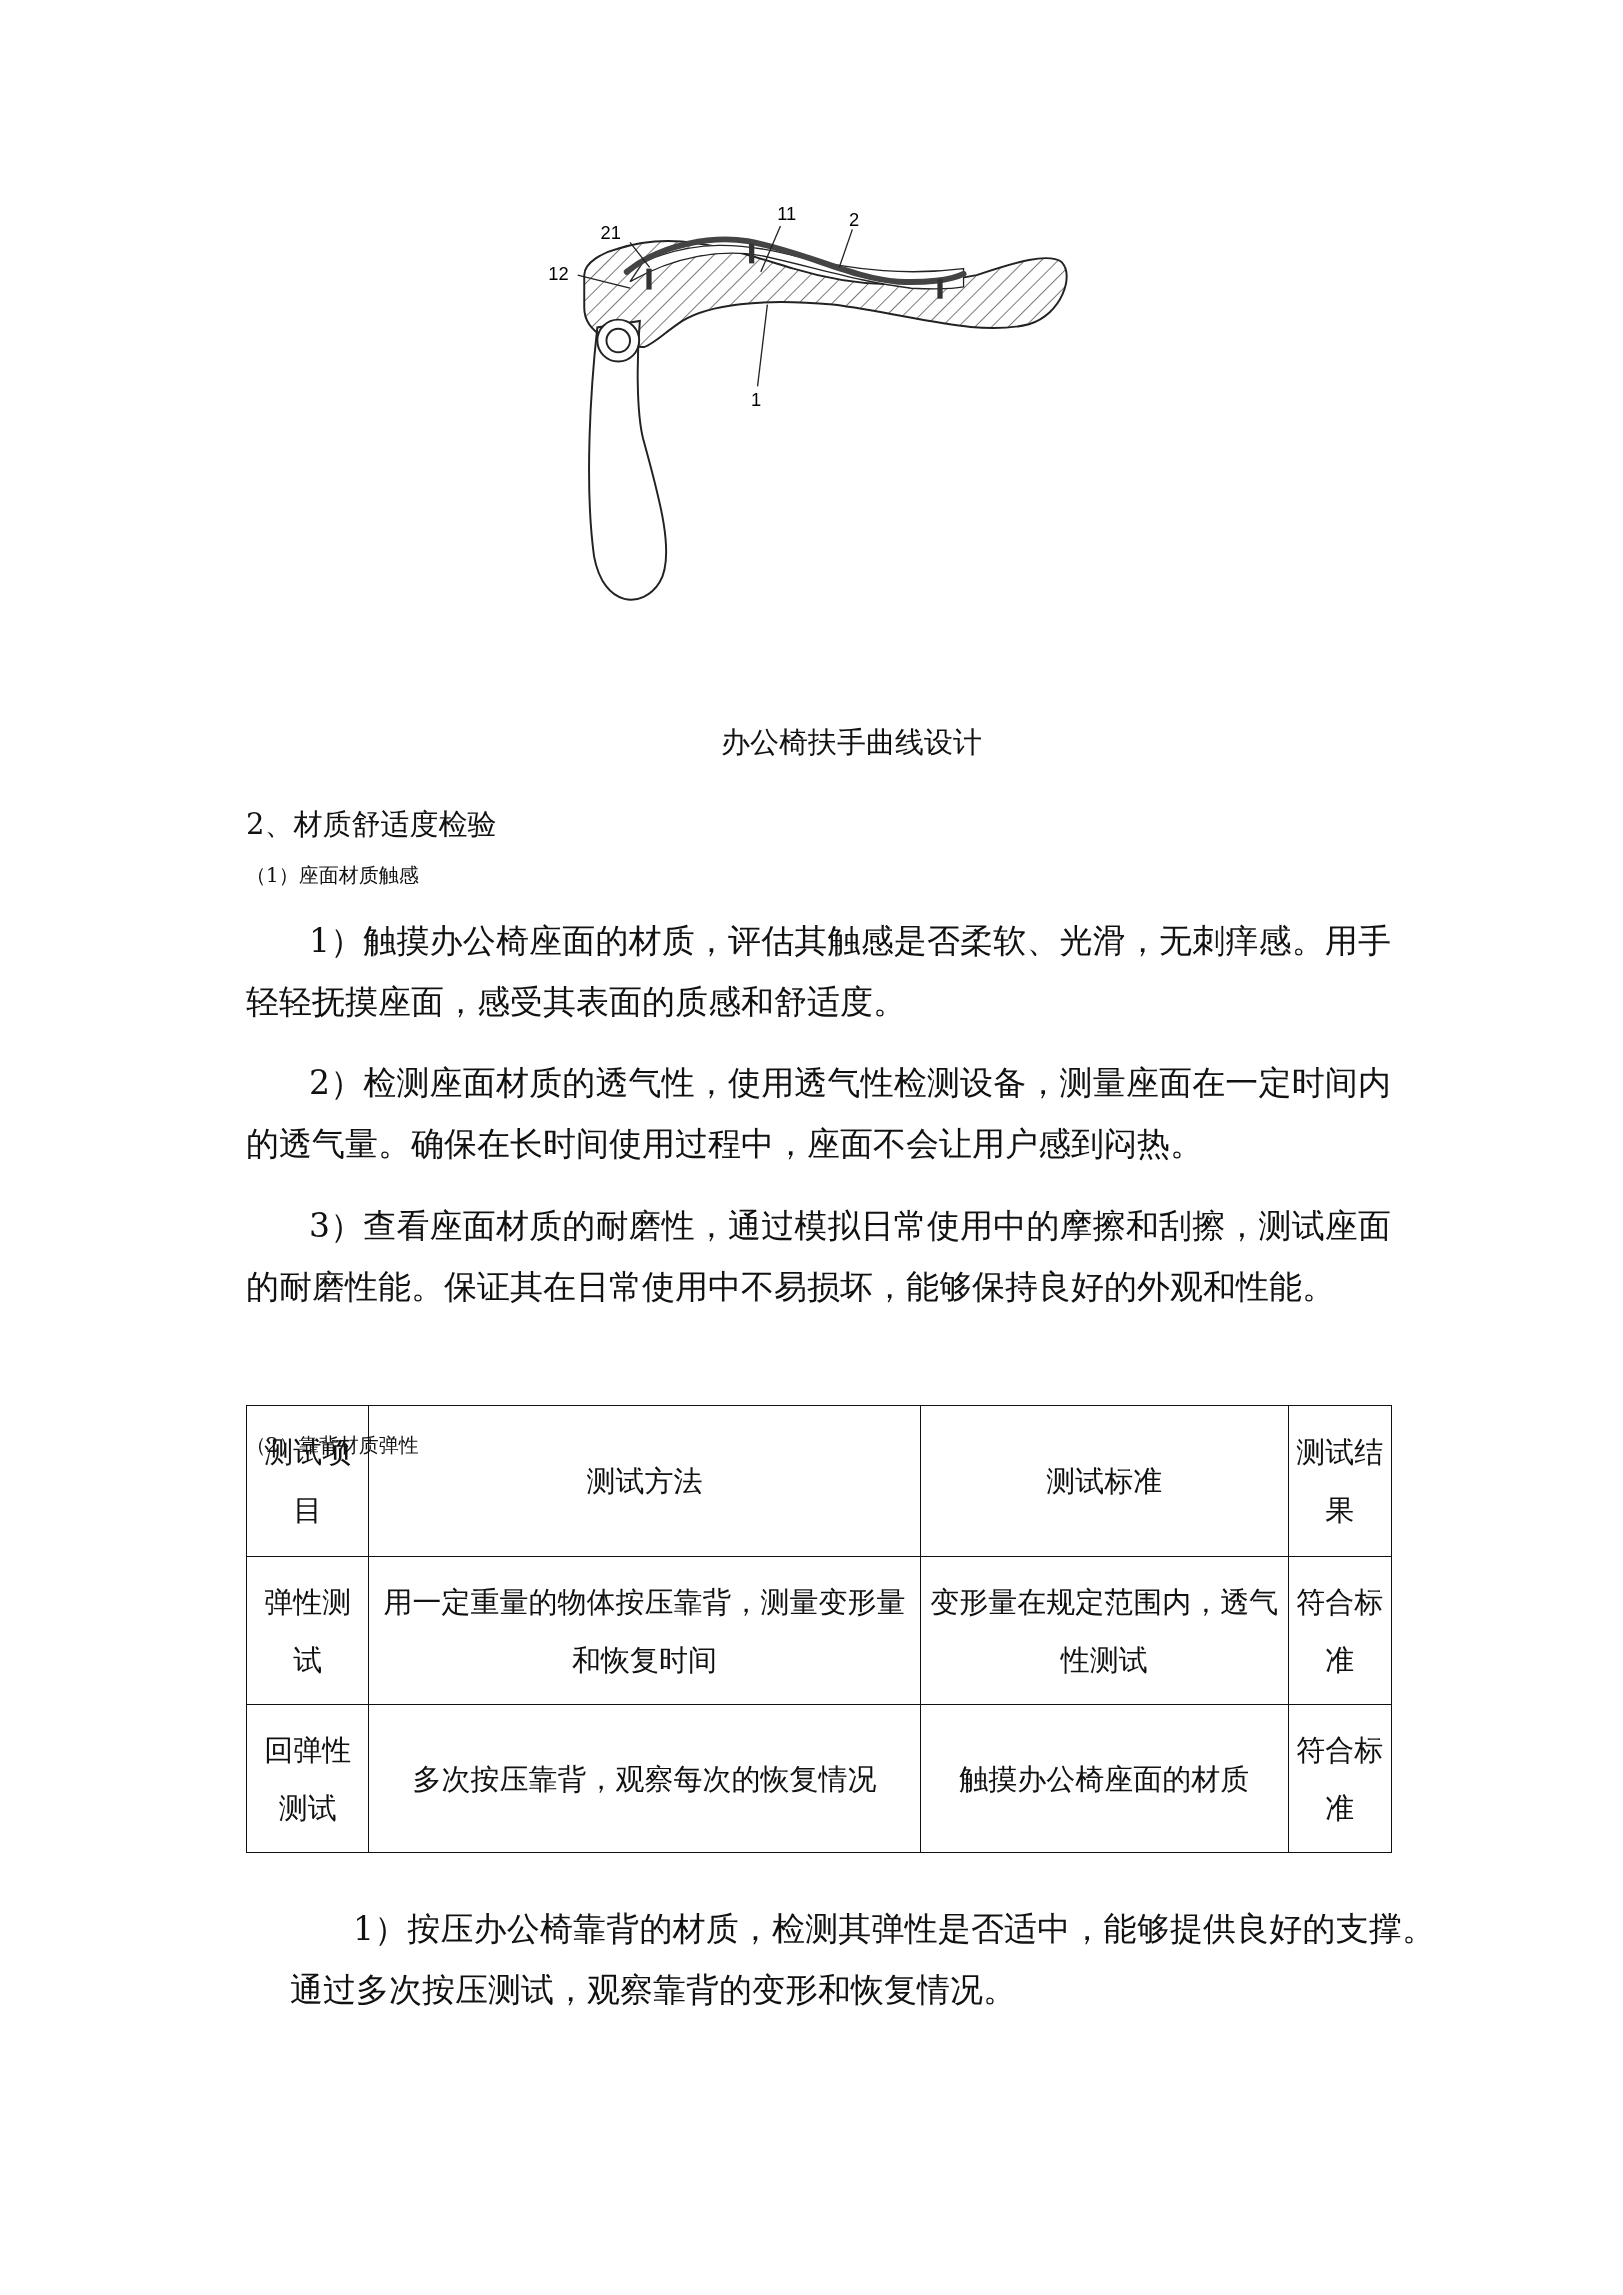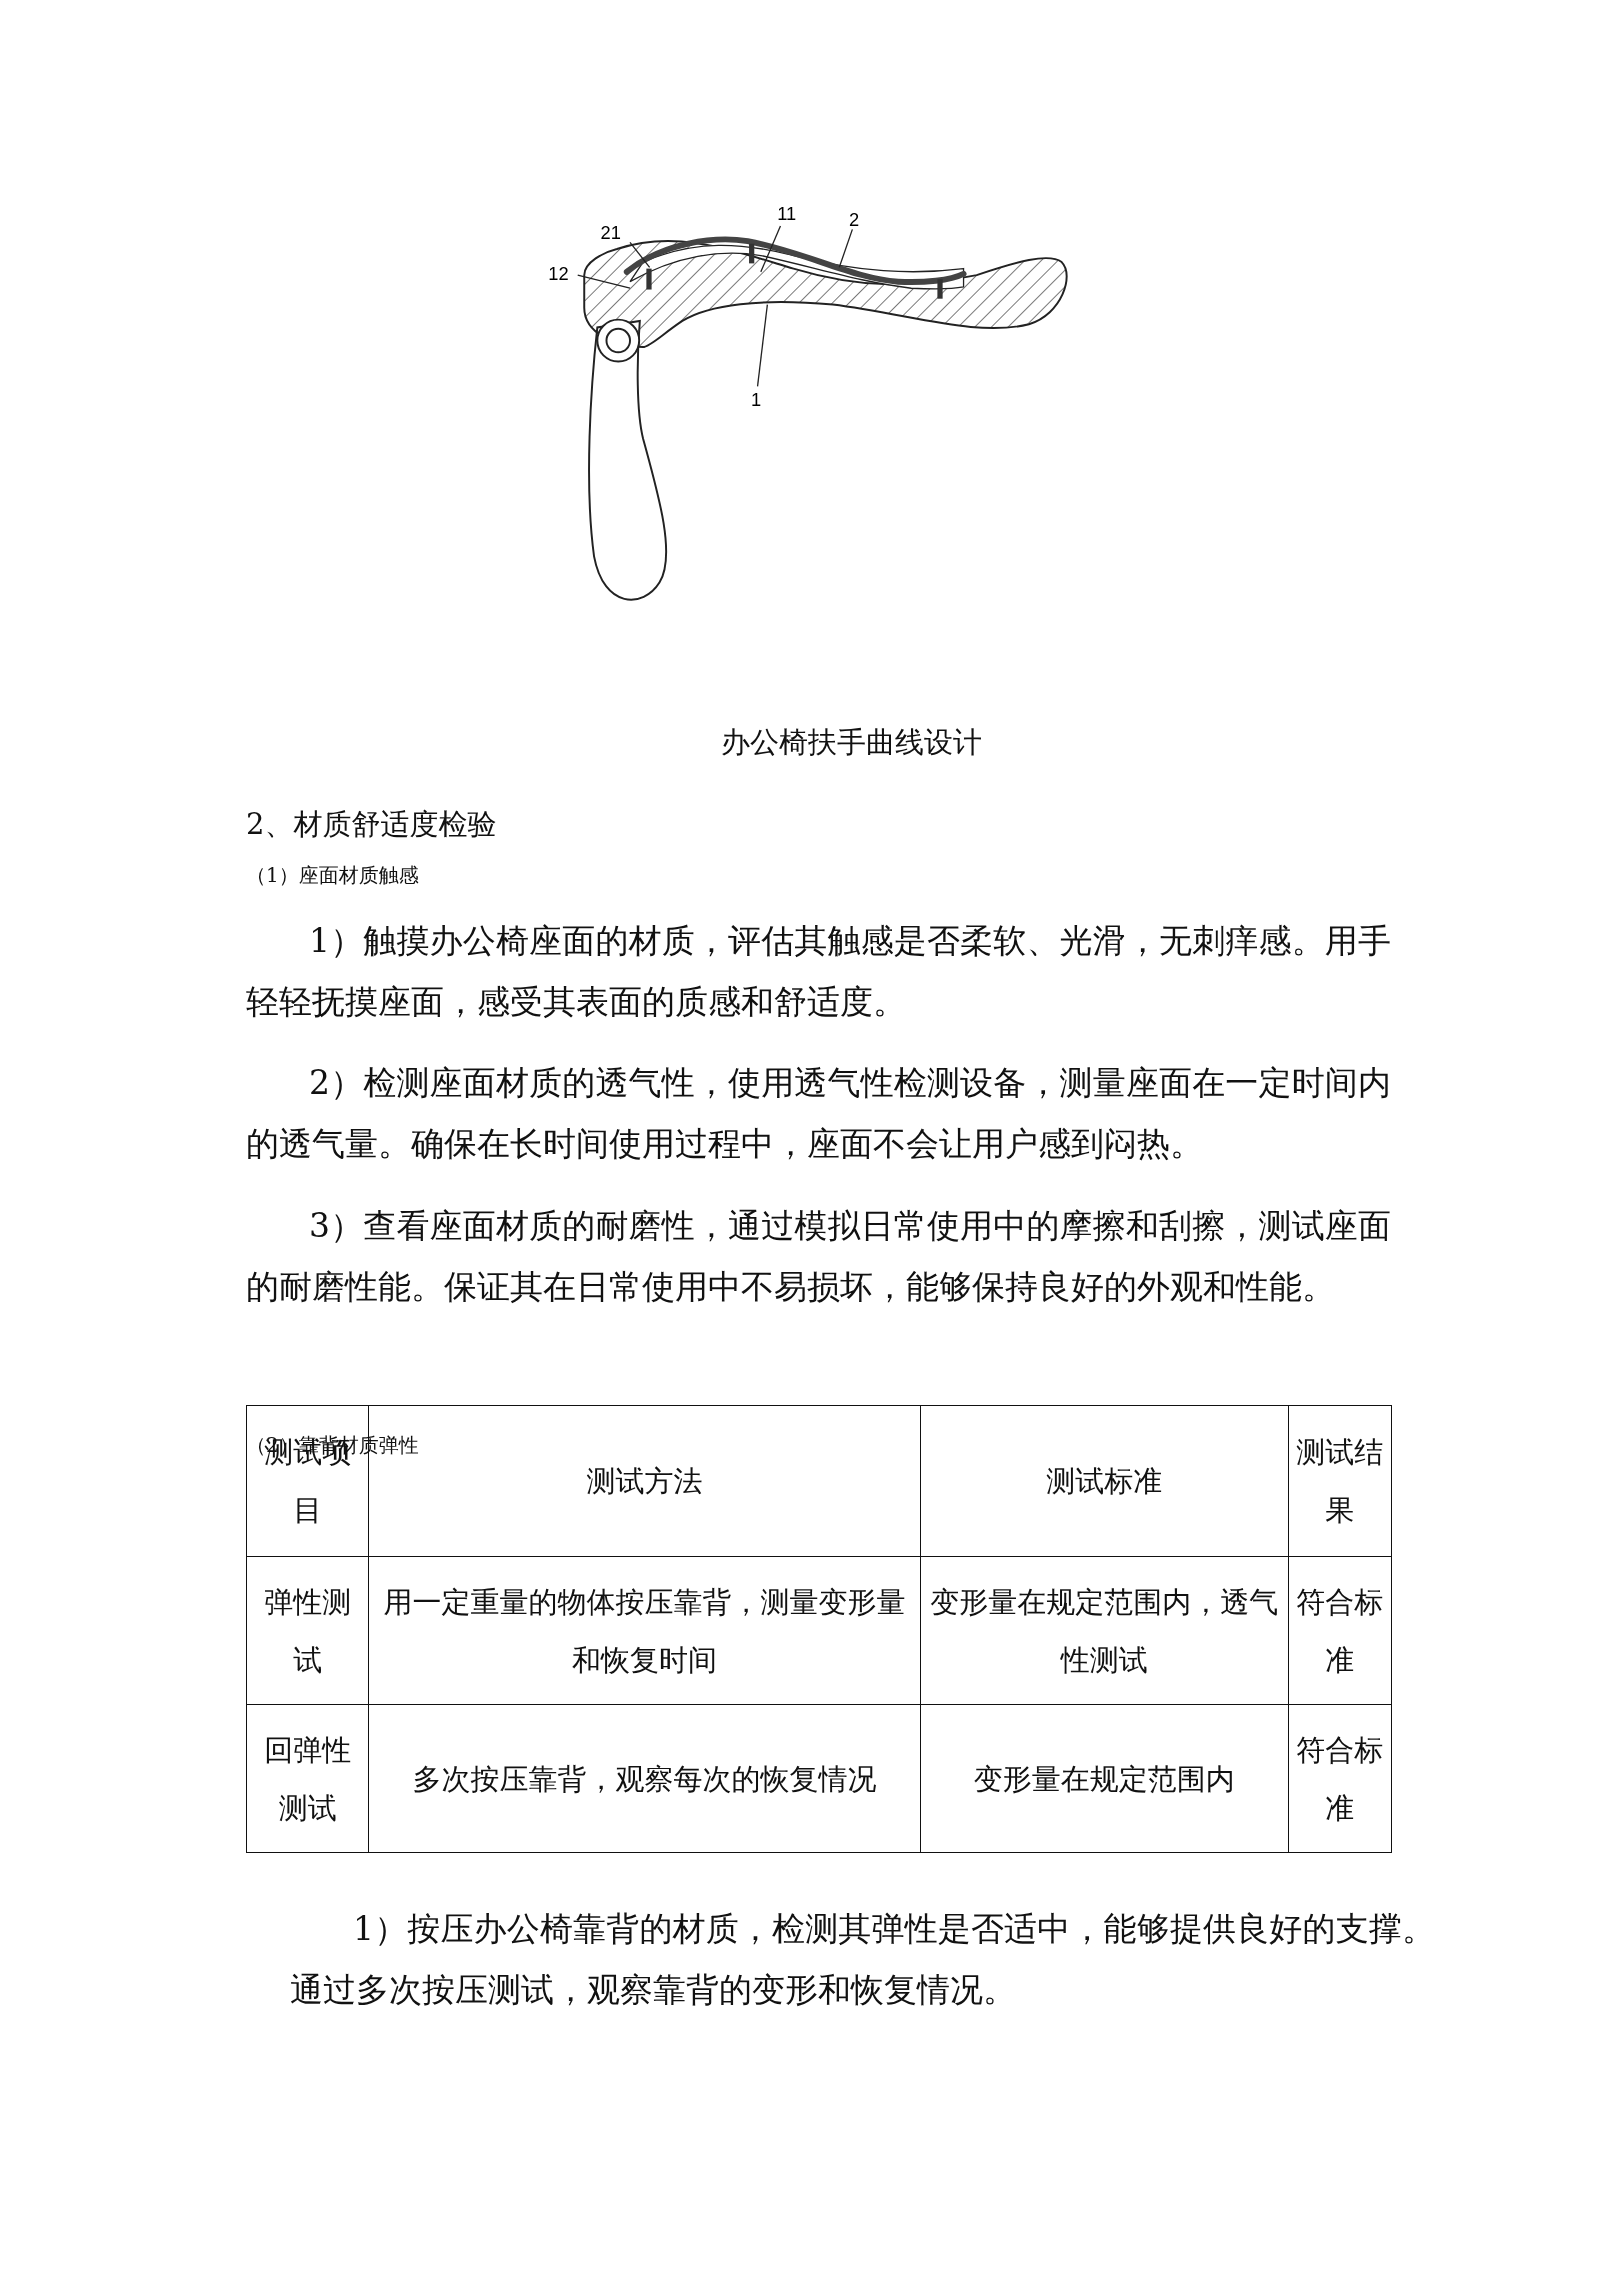--- a/index.html
+++ b/index.html
@@ -77,20 +77,20 @@
   </tr>
   <tr class="r1">
     <td class="c1">弹性测试</td>
     <td>用一定重量的物体按压靠背，测量变形量和恢复时间</td>
     <td>变形量在规定范围内，透气性测试</td>
     <td class="c4">符合标准</td>
   </tr>
   <tr class="r1">
     <td class="c1">回弹性测试</td>
     <td>多次按压靠背，观察每次的恢复情况</td>
-    <td>变形量在规定范围内</td>
+    <td>触摸办公椅座面的材质</td>
     <td class="c4">符合标准</td>
   </tr>
 </tbody>
   </table>
 
 <div class="para" style="top:1898px;padding-left:44px;">1）按压办公椅靠背的材质，检测其弹性是否适中，能够提供良好的支撑。通过多次按压测试，观察靠背的变形和恢复情况。</div>
 
 
 </body></html>

